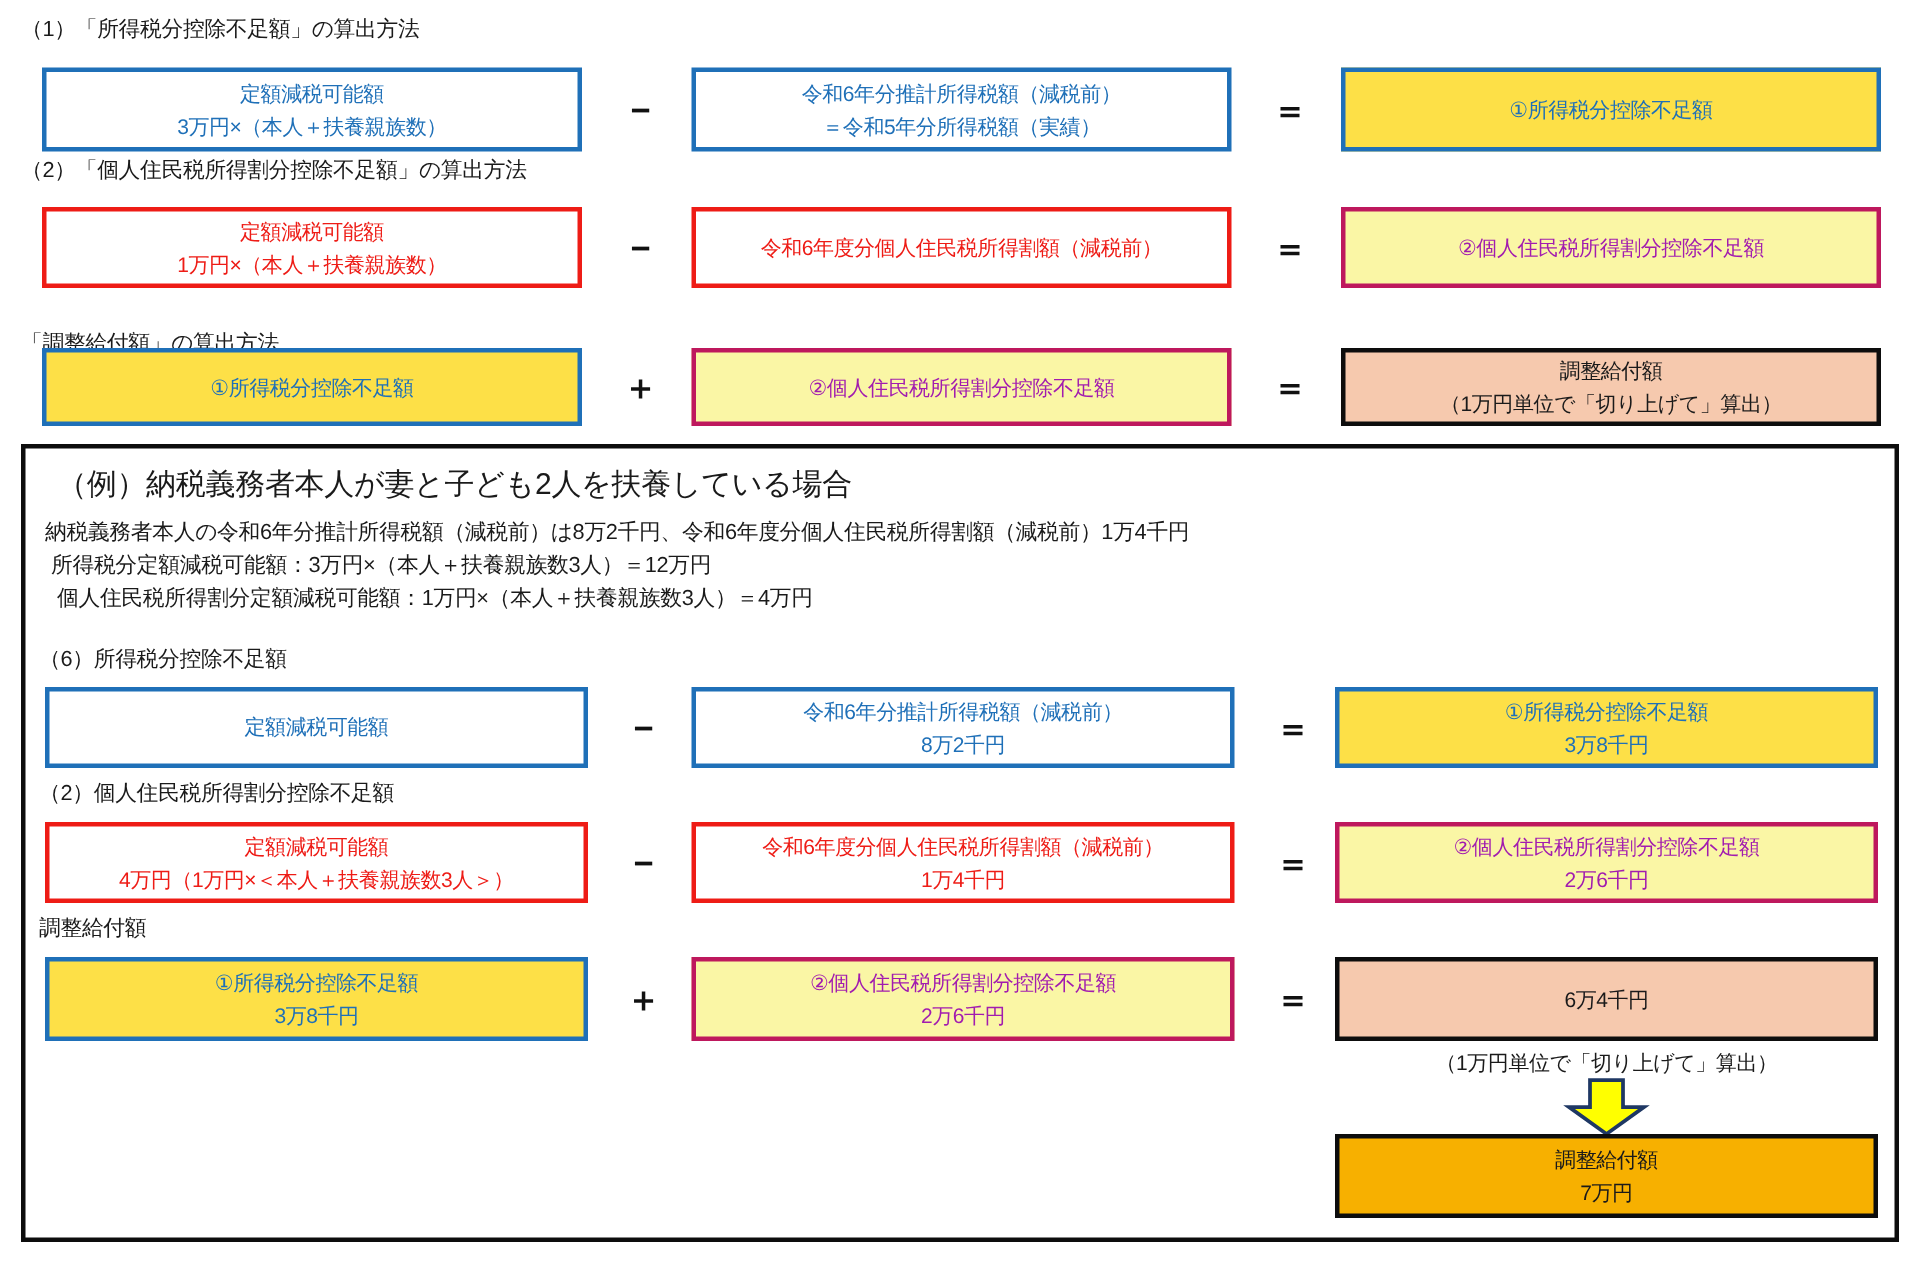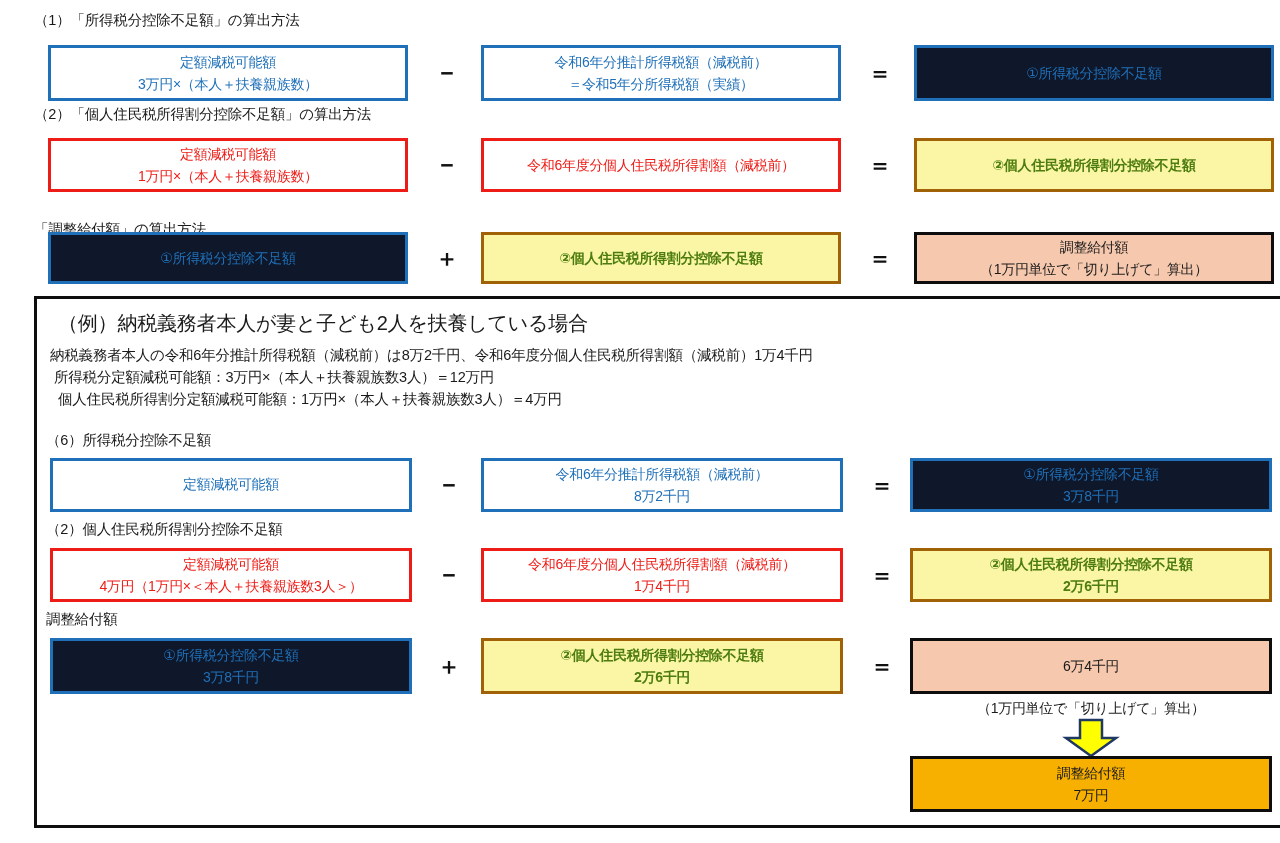--- a/index.html
+++ b/index.html
@@ -9,21 +9,21 @@
   }
   body {
     width: 1280px; height: 843px;
     position: relative;
     font-family: "Liberation Sans", "DejaVu Sans", sans-serif;
     color: #111111;
     overflow: hidden;
   }
 
   
-  .abs { position: absolute; margin-left: 20px; }
+  .abs { position: absolute; }
 
   
   .caption {
     font-size: 14.5px;
     line-height: 1.2;
     color: #1a1a1a;
     white-space: nowrap;
     letter-spacing: -0.2px;
   }
 
@@ -38,23 +38,23 @@
     letter-spacing: -0.3px;
   }
   .fbox .l1, .fbox .l2 {
     display: block;
     line-height: 1.45;
     font-size: 14px;
   }
   .fbox.twoline .l1 { margin-bottom: 1px; }
 
   .blue   { border: 3px solid #1f70b8; background: #ffffff; color: #1f70b8; }
-  .blue-y { border: 3px solid #1f70b8; background: #0f172a; color: #1f70b8; }
+  .blue-y { border: 3px solid #1f70b8; background: #fde047; color: #1f70b8; }
   .red    { border: 3px solid #ee1c16; background: #ffffff; color: #ee1c16; }
-  .red-y  { border: 3px solid #a16207; background: #faf6a5; color: #4d7c0f; font-weight: bold; }
+  .red-y  { border: 3px solid #be185d; background: #faf6a5; color: #a21caf; }
   .peach  { border: 3px solid #0d0d0d; background: #f6c9ae; color: #1a1a1a; }
   .orange { border: 3px solid #0d0d0d; background: #f7b000; color: #1a1a1a; }
 
   
   .op {
     font-size: 23px;
     font-weight: 700;
     color: #111111;
     text-align: center;
     line-height: 1;

